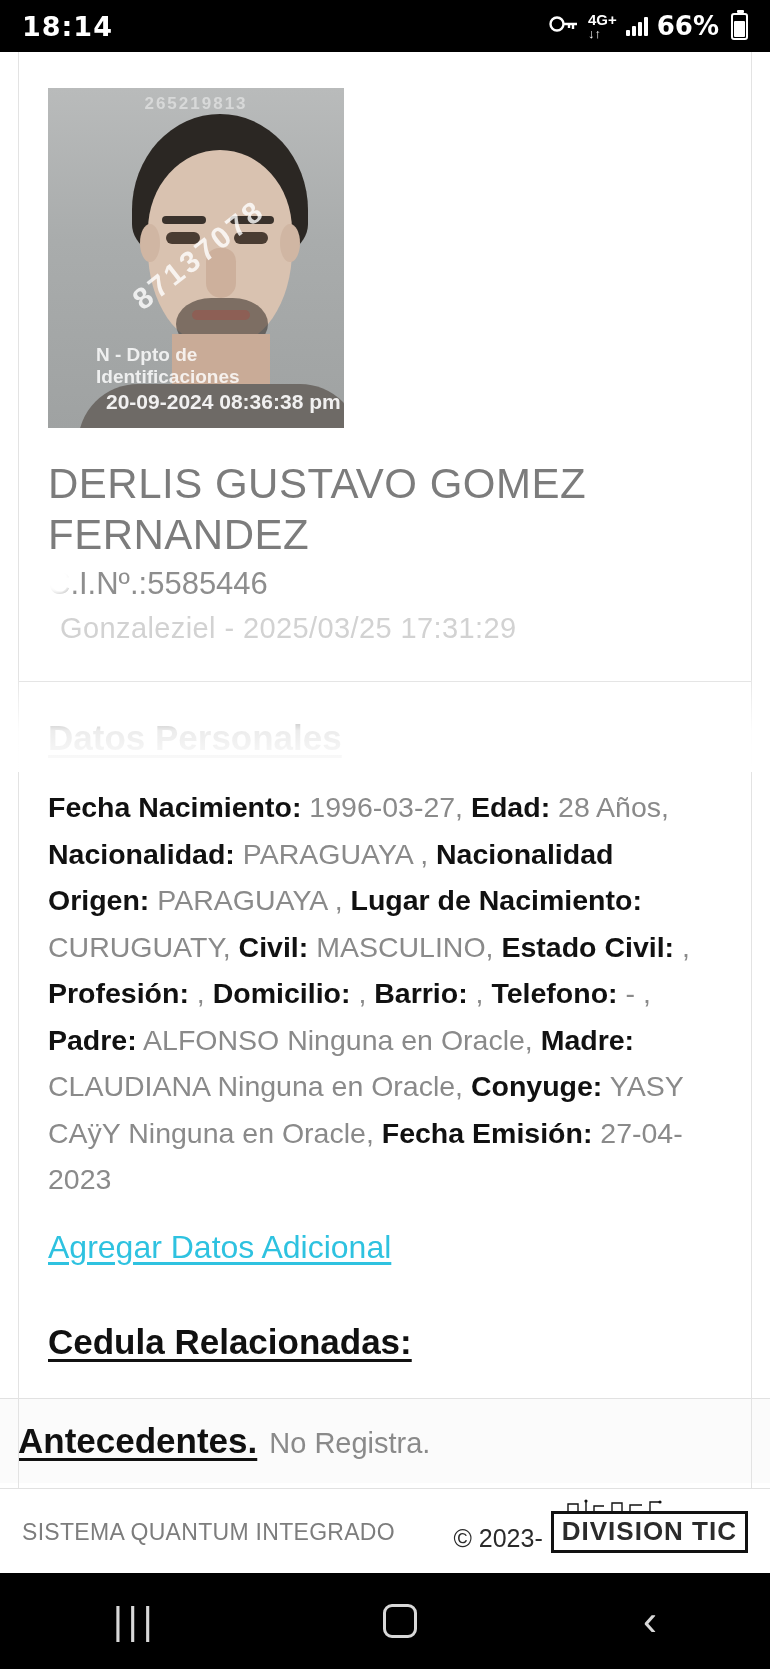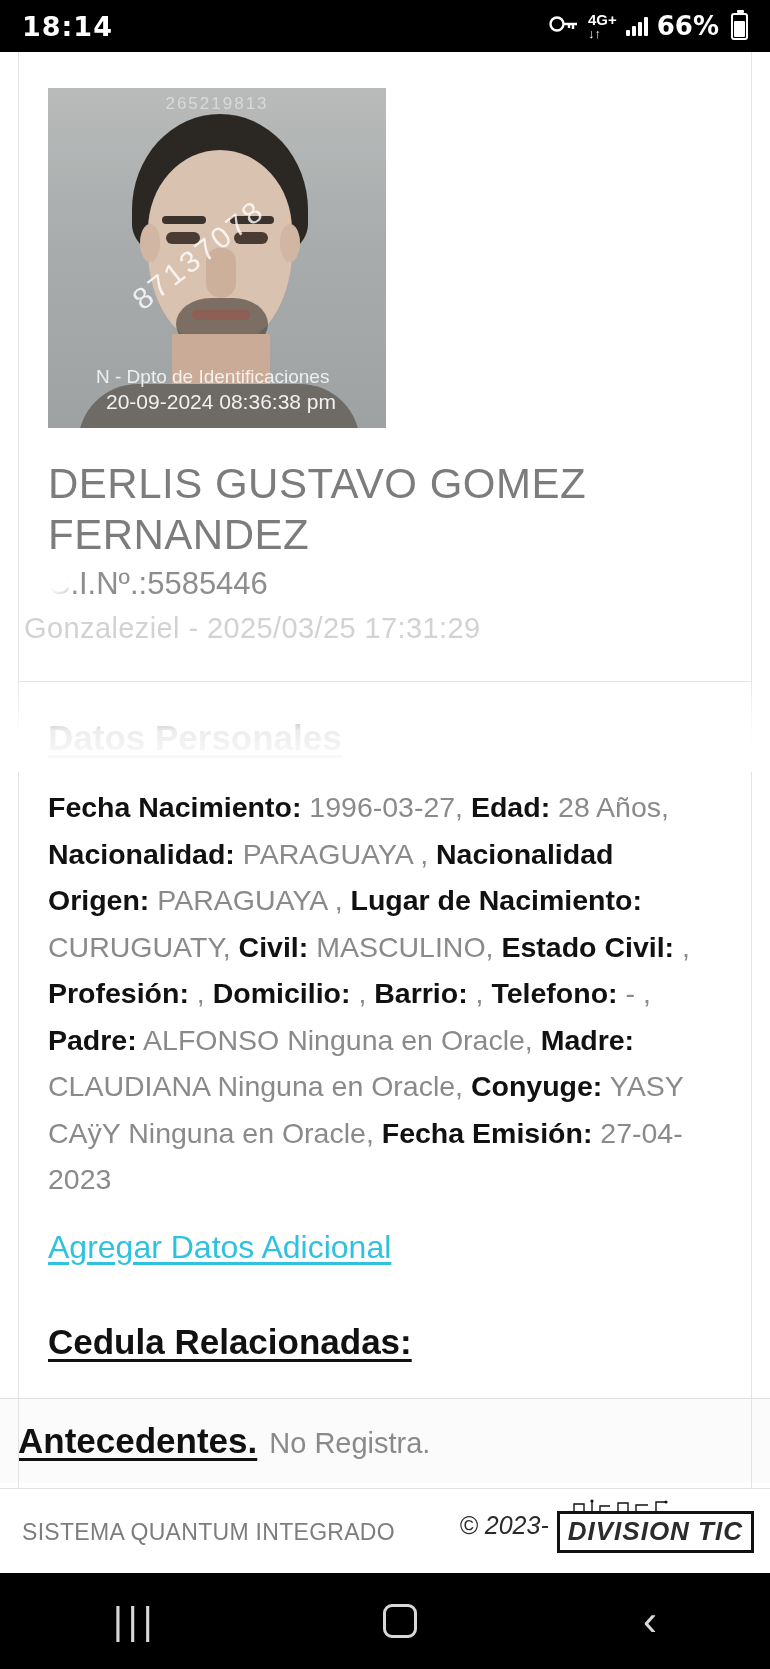--- a/index.html
+++ b/index.html
@@ -107,25 +107,26 @@
     width: 1px;
     background: #e3e3e3;
   }
   .card-border-left { left: 18px; }
   .card-border-right { right: 18px; }
 
   .photo-wrap {
     padding: 36px 0 0 48px;
   }
   .photo {
-    width: 338px;
+    width: 296px;
     height: 340px;
     position: relative;
     overflow: hidden;
     background: linear-gradient(180deg, #b9bbbb 0%, #a9acac 45%, #9fa2a2 100%);
+    font-weight: bold;
   }
   
   .mug-hair {
     position: absolute;
     left: 84px; top: 26px;
     width: 176px; height: 150px;
     background: #2b2723;
     border-radius: 88px 88px 60px 60px / 96px 96px 40px 40px;
   }
   .mug-face {
@@ -223,21 +224,21 @@
   }
   .person-ci .faded-mask {
     position: absolute;
     left: 40px; top: 2px;
     width: 34px; height: 34px;
     background: #ffffff;
     border-radius: 50%;
     filter: blur(3px);
   }
   .person-meta {
-    padding: 10px 48px 0 24px;
+    padding: 10px 48px 0 60px;
     font-size: 29px;
     color: #d2d2d2;
     letter-spacing: .4px;
   }
   .blur-overlay {
     position: absolute;
     left: 0; right: 0;
     top: 628px;
     height: 92px;
     background: linear-gradient(180deg, rgba(255,255,255,.1) 0%, rgba(255,255,255,.92) 55%, #ffffff 100%);
@@ -303,39 +304,38 @@
     text-decoration: underline;
     text-underline-offset: 5px;
   }
   .ant-value {
     font-size: 29px;
     color: #8a8a8a;
   }
 
   .footer {
     border-top: 1px solid #e1e1e1;
-    padding: 22px 16px 20px 22px;
+    padding: 22px 22px 20px 22px;
     display: flex;
     align-items: center;
     justify-content: space-between;
     background: #ffffff;
   }
   .footer-left {
     font-size: 23px;
     color: #7d7d7d;
     line-height: 1.5;
     letter-spacing: .3px;
   }
   .footer-right {
     display: flex;
-    align-items: flex-start;
+    align-items: flex-end;
     gap: 8px;
     font-size: 25px;
     color: #2b2b2b;
-    font-style: italic;
   }
   .logo-box {
     border: 3px solid #111;
     padding: 2px 8px 3px 8px;
     font-size: 26px;
     font-weight: bold;
     letter-spacing: 1px;
     position: relative;
     background: #fff;
   }

